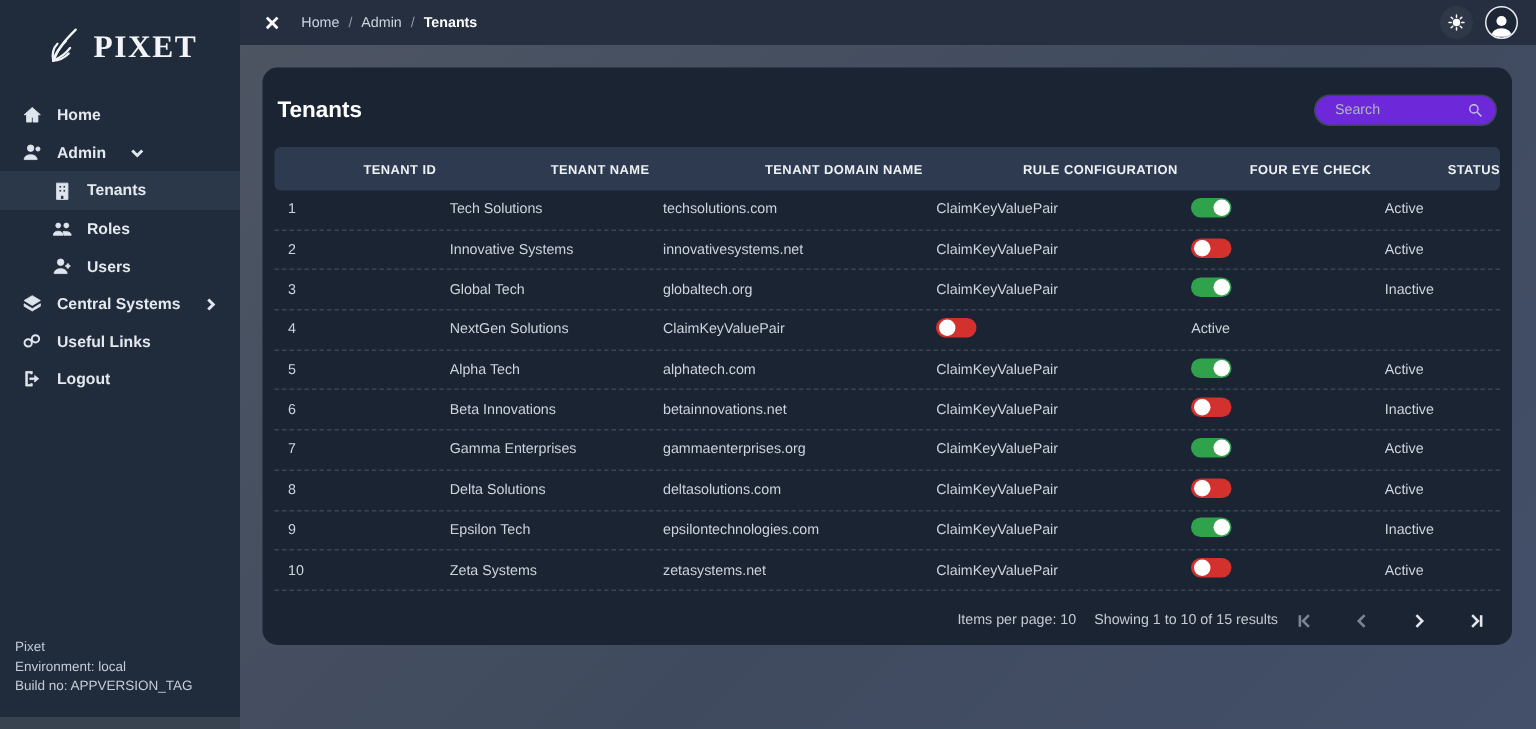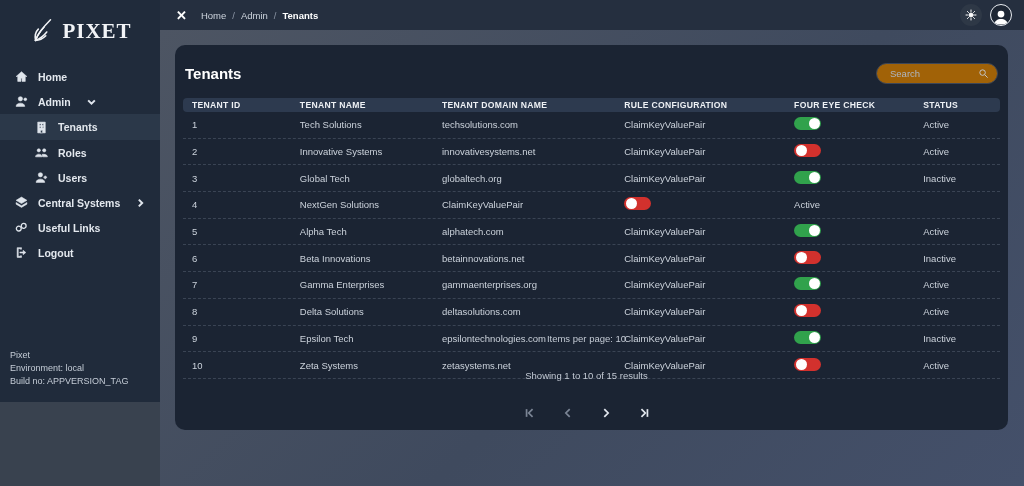--- a/index.html
+++ b/index.html
@@ -1,20 +1,20 @@
 <!DOCTYPE html>
 <html><head>
 <meta charset="utf-8">
 <style>
   * { margin:0; padding:0; box-sizing:border-box; }
   html,body { width:1024px; height:486px; overflow:hidden;
     font-family:"Liberation Sans", sans-serif; background:#39424f; }
 
   
-  .sidebar { position:absolute; left:0; top:0; width:160px; height:402px;
+  .sidebar { position:absolute; left:0; top:0; width:160px; height:478px;
     background:#202b3b; z-index:3; }
   .logo { display:flex; align-items:center; justify-content:center; gap:4px; padding:16px 0 18px 0; }
   .logo svg { width:30px; height:30px; }
   .logo-text { font-family:"Liberation Serif", serif; font-weight:bold; font-size:21px;
     color:#f2f4f7; letter-spacing:1px; }
   .nav { display:flex; flex-direction:column; }
   .nav-item { display:flex; align-items:center; gap:10px; height:25px; padding-left:15px;
     color:#e3e8ee; font-size:10.5px; font-weight:bold; cursor:pointer; }
   .nav-item.sub { padding-left:35px; }
   .nav-item.active { background:#2b3849; height:26px; }
@@ -41,41 +41,41 @@
   .main-bg { position:absolute; left:160px; top:30px; width:864px; height:456px;
     background:linear-gradient(135deg,#4d5563 0%,#3f4a5e 55%,#44506a 100%); z-index:1; }
 
   
   .panel { position:absolute; left:175px; top:45px; width:833px; height:385px;
     background:#1b2433; border-radius:10px; z-index:2; padding:12px 8px 0 8px; }
   .panel-head { display:flex; align-items:center; justify-content:space-between; padding:6px 2px 14px 2px; }
   .page-title { color:#ffffff; font-size:15px; font-weight:bold; }
   .search-wrap { position:relative; }
   .search-wrap input { width:122px; height:21px; border-radius:11px; border:1px solid #3e4757;
-    background:#a16207; color:#dbe1e8; font-size:9.5px; padding:0 24px 0 13px; outline:none;
+    background:#6d28d9; color:#dbe1e8; font-size:9.5px; padding:0 24px 0 13px; outline:none;
     font-family:"Liberation Sans", sans-serif; }
   .search-wrap input::placeholder { color:#aeb6c2; }
   .search-wrap svg { position:absolute; right:9px; top:5px; width:11px; height:11px;
     fill:none; stroke:#c6cdd6; stroke-width:2; }
 
   
   .thead { display:grid; grid-template-columns:13.2% 17.4% 22.3% 20.8% 15.8% auto;
-    background:#2d3a4f; border-radius:4px; height:14px; align-items:center; }
+    background:#2d3a4f; border-radius:4px; height:29px; align-items:center;text-align:right; }
   .thead > div { color:#eef1f5; font-size:8.6px; font-weight:bold; letter-spacing:.3px; padding-left:9px; }
   .trow { display:grid; grid-template-columns:13.2% 17.4% 22.3% 20.8% 15.8% auto;
     height:26.7px; align-items:center; border-bottom:1px dashed #3a4454; }
   .trow > div { color:#ccd3dc; font-size:9.5px; padding-left:9px; }
   .toggle { display:inline-block; width:27px; height:13px; border-radius:7px; position:relative; cursor:pointer; }
   .toggle .knob { position:absolute; top:1px; width:11px; height:11px; border-radius:50%; background:#ffffff; }
   .toggle.on  { background:#31a24c; } .toggle.on .knob  { right:1.5px; }
   .toggle.off { background:#d2312d; } .toggle.off .knob { left:1.5px; }
 
   
-  .pager { display:flex; align-items:center; justify-content:flex-end; gap:26px;
-    height:40px; padding-right:10px; color:#c3cad4; font-size:9.5px;flex-direction:column; }
+  .pager { display:flex; align-items:center; justify-content:flex-end; gap:12px;
+    height:40px; padding-right:10px; color:#c3cad4; font-size:9.5px; }
   .pager-controls { display:flex; align-items:center; gap:26px; }
   .pg-btn { cursor:pointer; display:flex; align-items:center; }
   .pg-btn svg { width:12px; height:12px; fill:none; stroke:#e2e7ee; stroke-width:2; }
   .pg-btn.disabled svg { stroke:#7b8595; }
 </style>
 </head>
 <body>
 
 <aside class="sidebar">
   <div class="logo">

